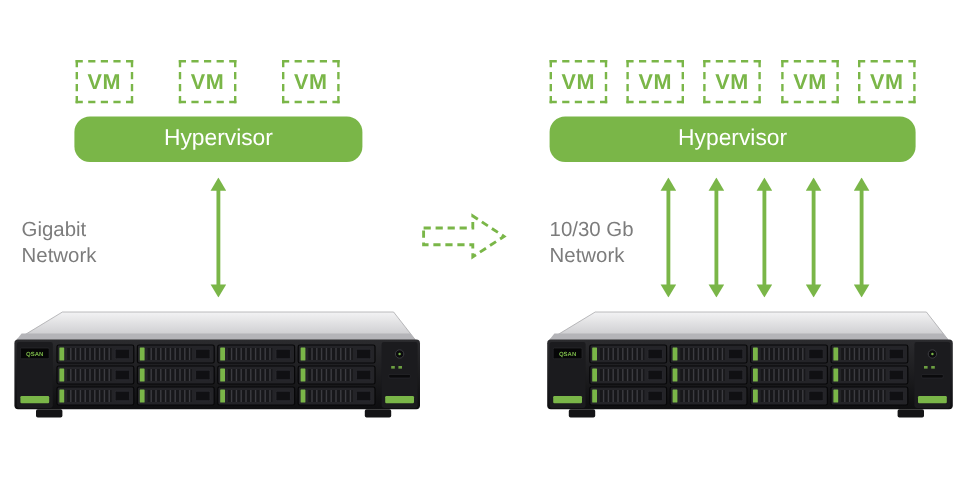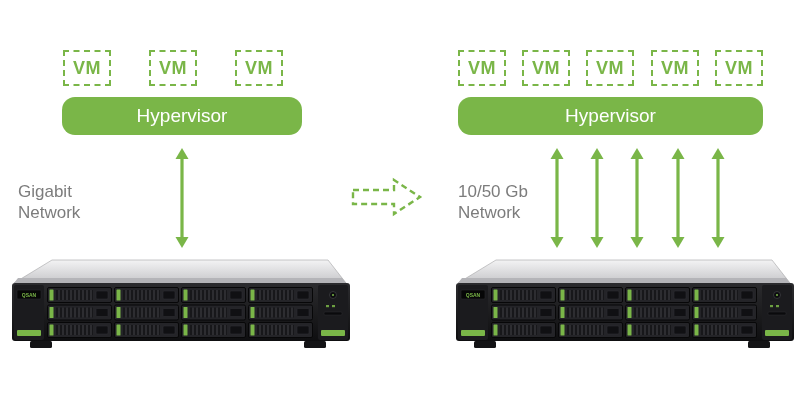--- a/index.html
+++ b/index.html
@@ -164,21 +164,21 @@
       <use href="#varrow"></use>
     </svg>
   <svg id="arrR4" class="varrow" viewBox="0 0 14 100">
       <use href="#varrow"></use>
     </svg>
   <svg id="arrR5" class="varrow" viewBox="0 0 14 100">
       <use href="#varrow"></use>
     </svg>
 
   <div id="netR" class="net-label">
-    <div>10/50 Gb</div>
+    <div>10/30 Gb</div>
     <div>Network</div>
   </div>
 
   <svg id="srvR" class="server" viewBox="0 0 345 97">
       <use href="#server"></use>
     </svg>
 
 </div>
 
 </body></html>

